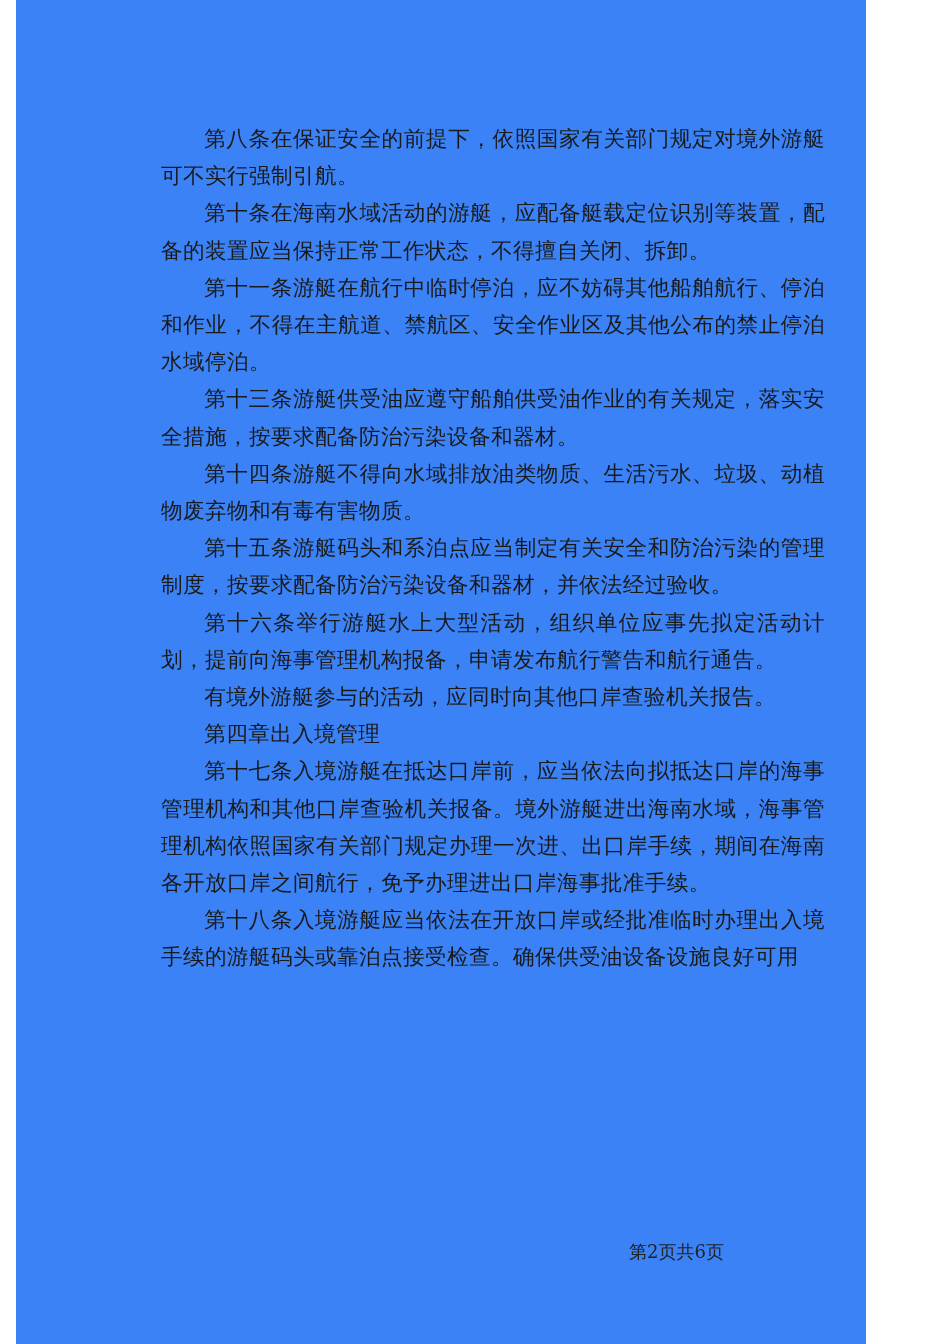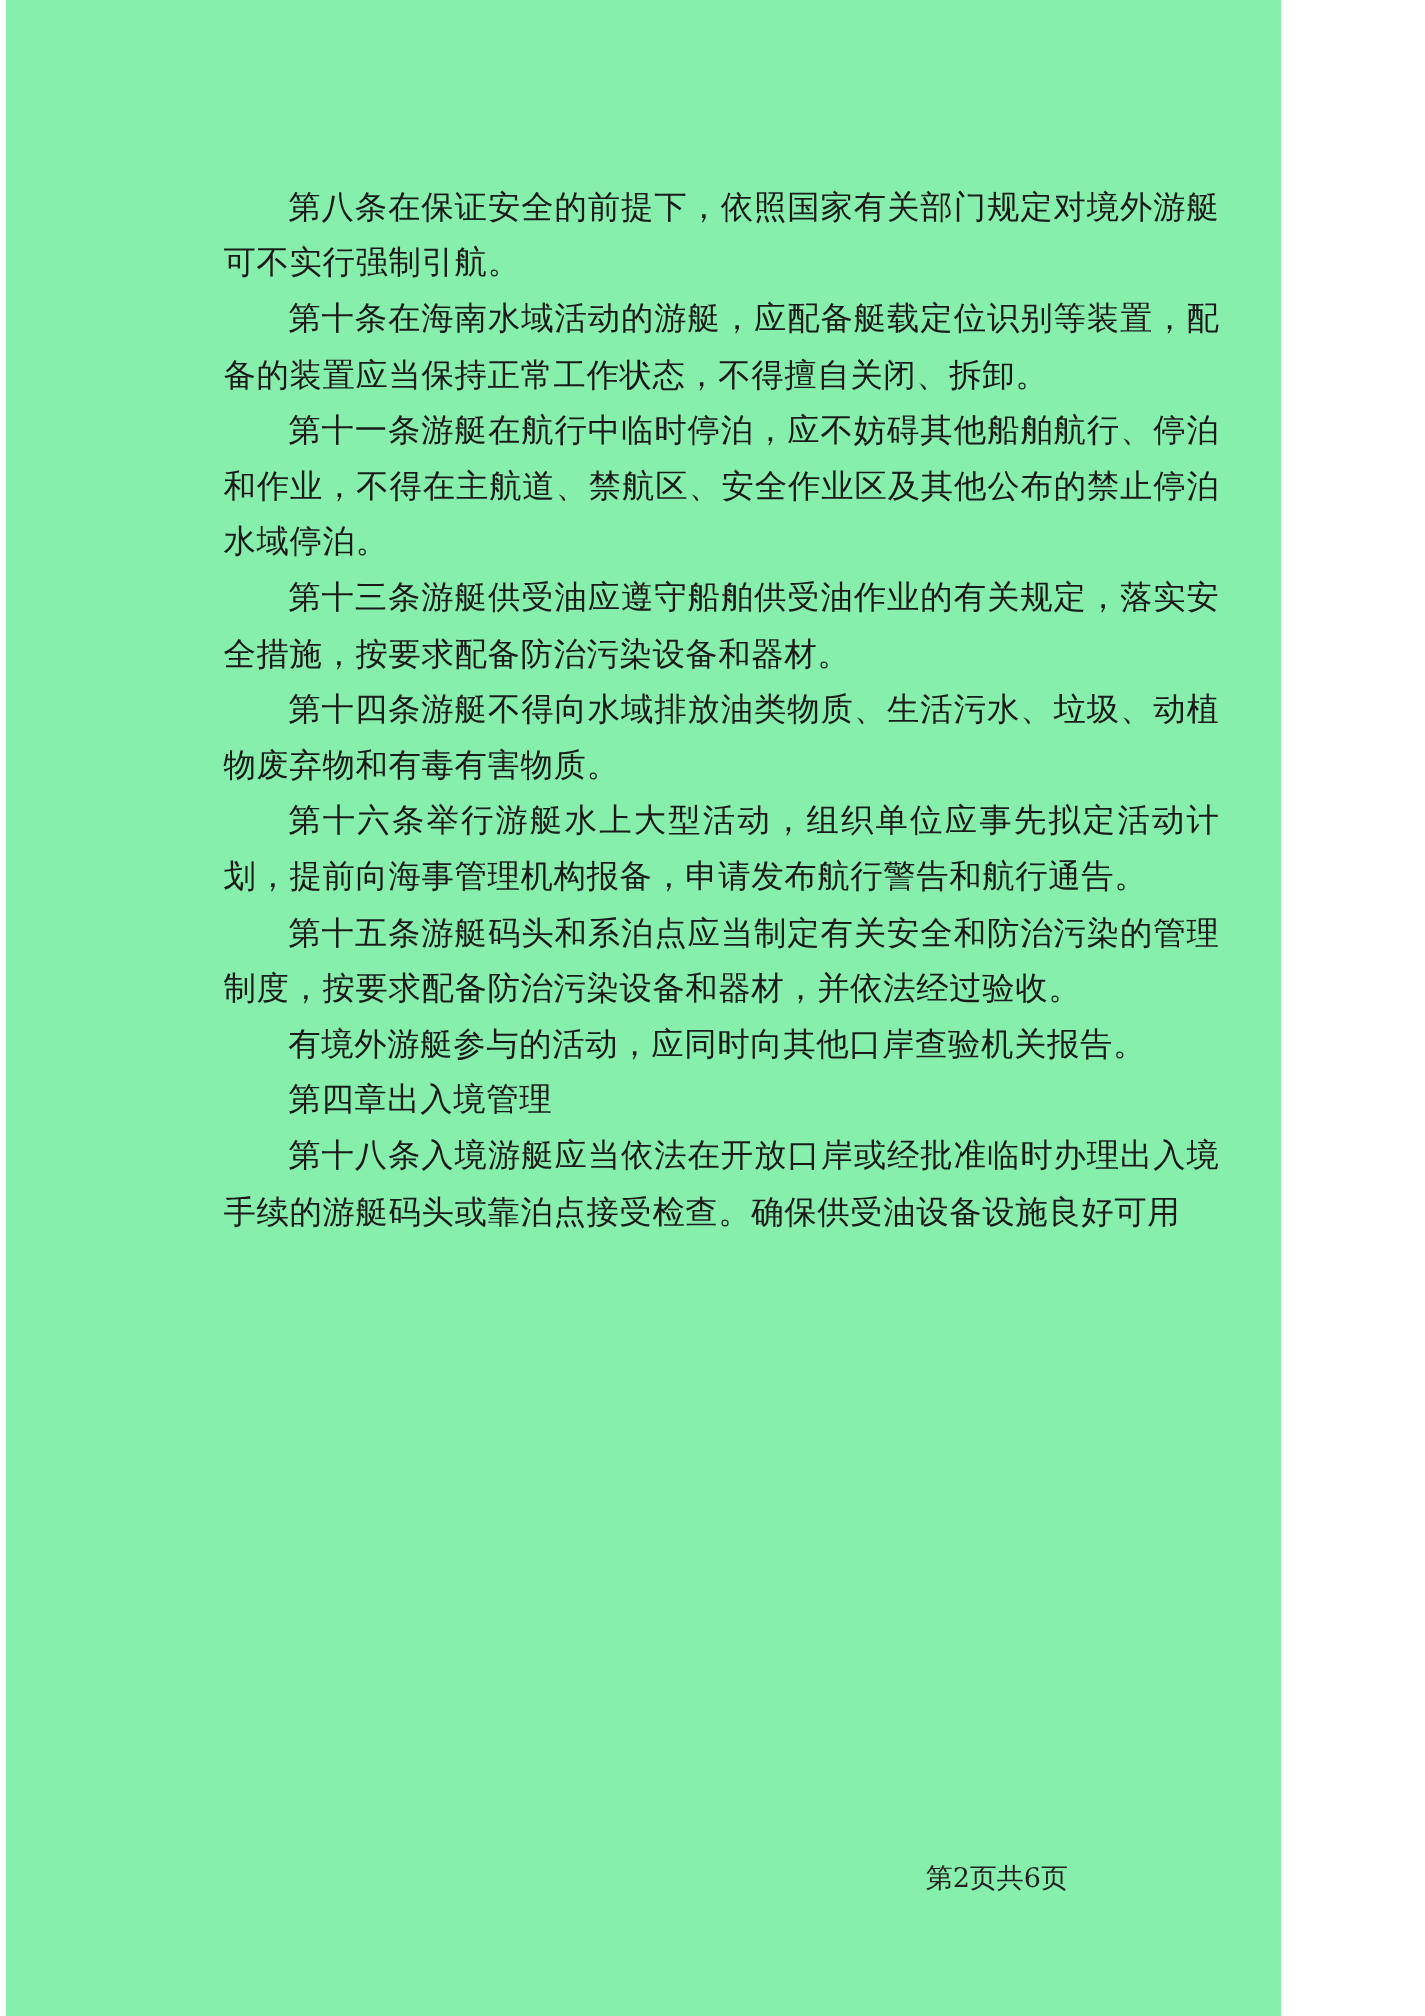--- a/index.html
+++ b/index.html
@@ -1,18 +1,18 @@
 <!DOCTYPE html>
 <html><head>
 <meta charset="utf-8">
 <style>
   html, body { margin: 0; padding: 0; background: #ffffff; }
   body { width: 950px; height: 1344px; position: relative; overflow: hidden; }
   .page {
-    position: absolute; left: 4px; top: 0; width: 850px; height: 1344px; background: #86efac;
+    position: absolute; left: 16px; top: 0; width: 850px; height: 1344px; background: #3b82f6;
   }
   .content {
     position: absolute; left: 145px; top: 120px; width: 664px;
     font-family: "DejaVu Serif", "Liberation Serif", serif;
     font-size: 21.6px; line-height: 37.2px; color: #1a1a1a;
     text-align: justify; letter-spacing: 0.4px;
   }
   .content p { margin: 0; text-indent: 2em; }
   .footer {
     position: absolute; right: 142px; top: 1240px;
@@ -23,20 +23,21 @@
 </head>
 <body>
 
 <div class="page">
   <div class="content">
     <p>第八条在保证安全的前提下，依照国家有关部门规定对境外游艇可不实行强制引航。</p>
     <p>第十条在海南水域活动的游艇，应配备艇载定位识别等装置，配备的装置应当保持正常工作状态，不得擅自关闭、拆卸。</p>
     <p>第十一条游艇在航行中临时停泊，应不妨碍其他船舶航行、停泊和作业，不得在主航道、禁航区、安全作业区及其他公布的禁止停泊水域停泊。</p>
     <p>第十三条游艇供受油应遵守船舶供受油作业的有关规定，落实安全措施，按要求配备防治污染设备和器材。</p>
     <p>第十四条游艇不得向水域排放油类物质、生活污水、垃圾、动植物废弃物和有毒有害物质。</p>
+    <p>第十五条游艇码头和系泊点应当制定有关安全和防治污染的管理制度，按要求配备防治污染设备和器材，并依法经过验收。</p>
     <p>第十六条举行游艇水上大型活动，组织单位应事先拟定活动计划，提前向海事管理机构报备，申请发布航行警告和航行通告。</p>
-    <p>第十五条游艇码头和系泊点应当制定有关安全和防治污染的管理制度，按要求配备防治污染设备和器材，并依法经过验收。</p>
     <p>有境外游艇参与的活动，应同时向其他口岸查验机关报告。</p>
     <p>第四章出入境管理</p>
+    <p>第十七条入境游艇在抵达口岸前，应当依法向拟抵达口岸的海事管理机构和其他口岸查验机关报备。境外游艇进出海南水域，海事管理机构依照国家有关部门规定办理一次进、出口岸手续，期间在海南各开放口岸之间航行，免予办理进出口岸海事批准手续。</p>
     <p>第十八条入境游艇应当依法在开放口岸或经批准临时办理出入境手续的游艇码头或靠泊点接受检查。确保供受油设备设施良好可用</p>
   </div>
   <div class="footer">第2页共6页</div>
 </div>
 
 </body></html>

